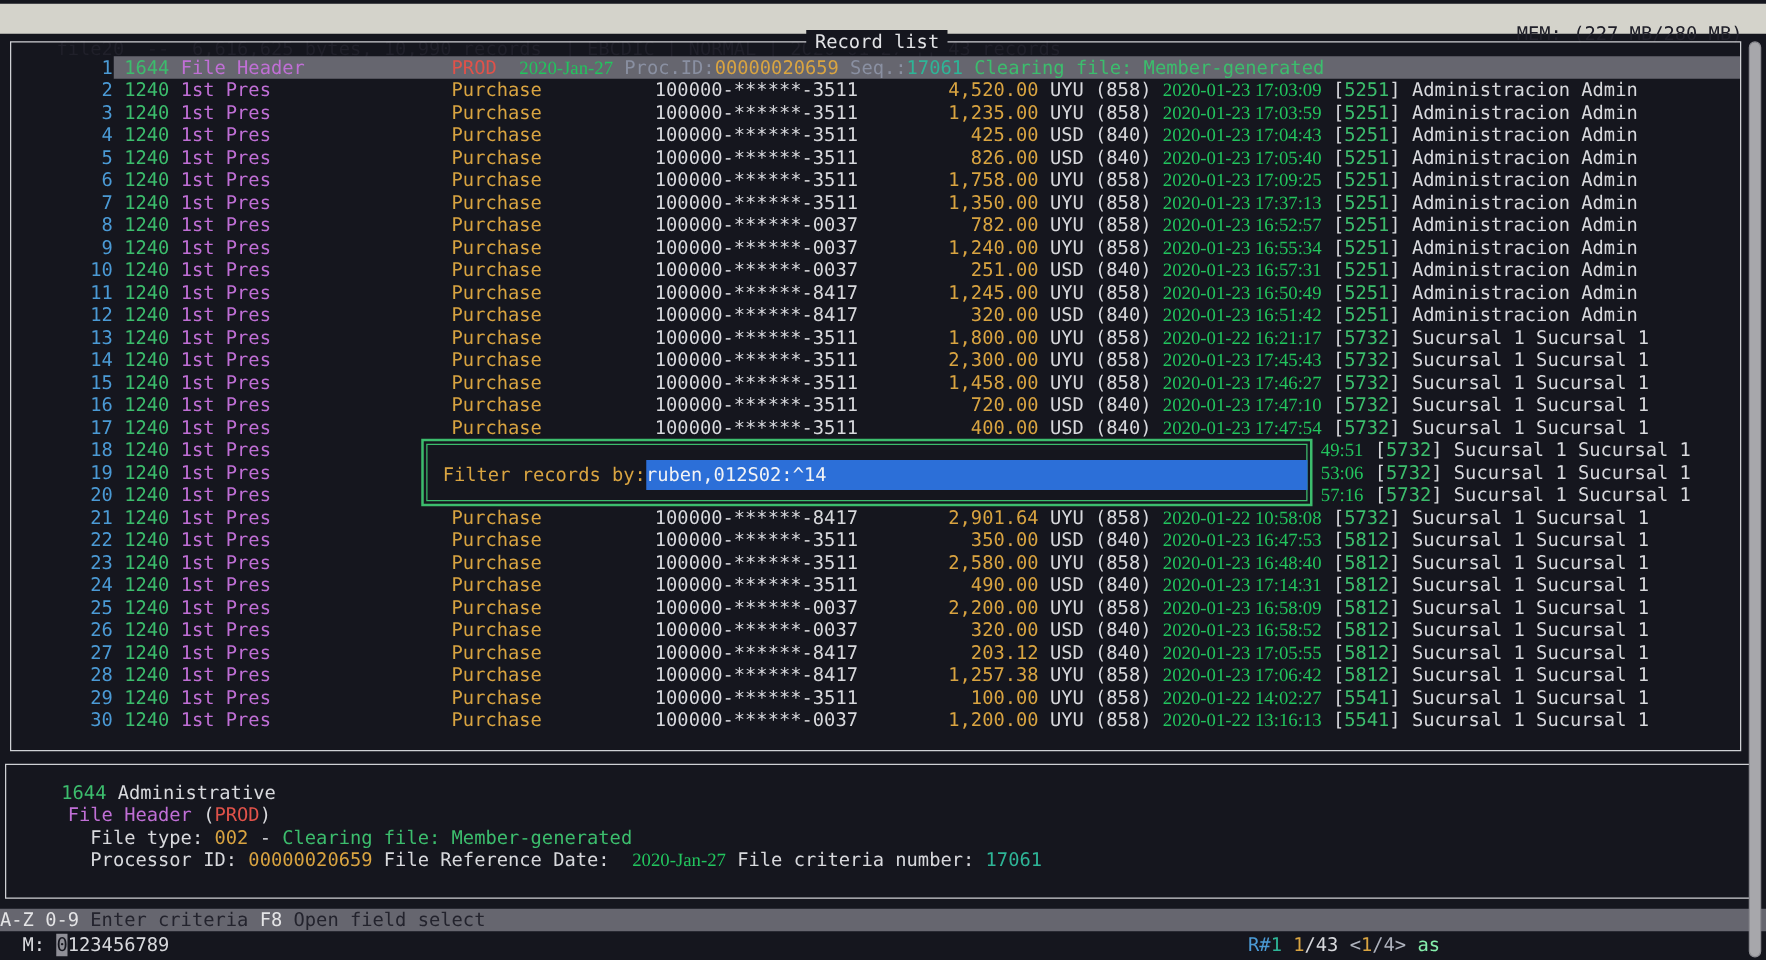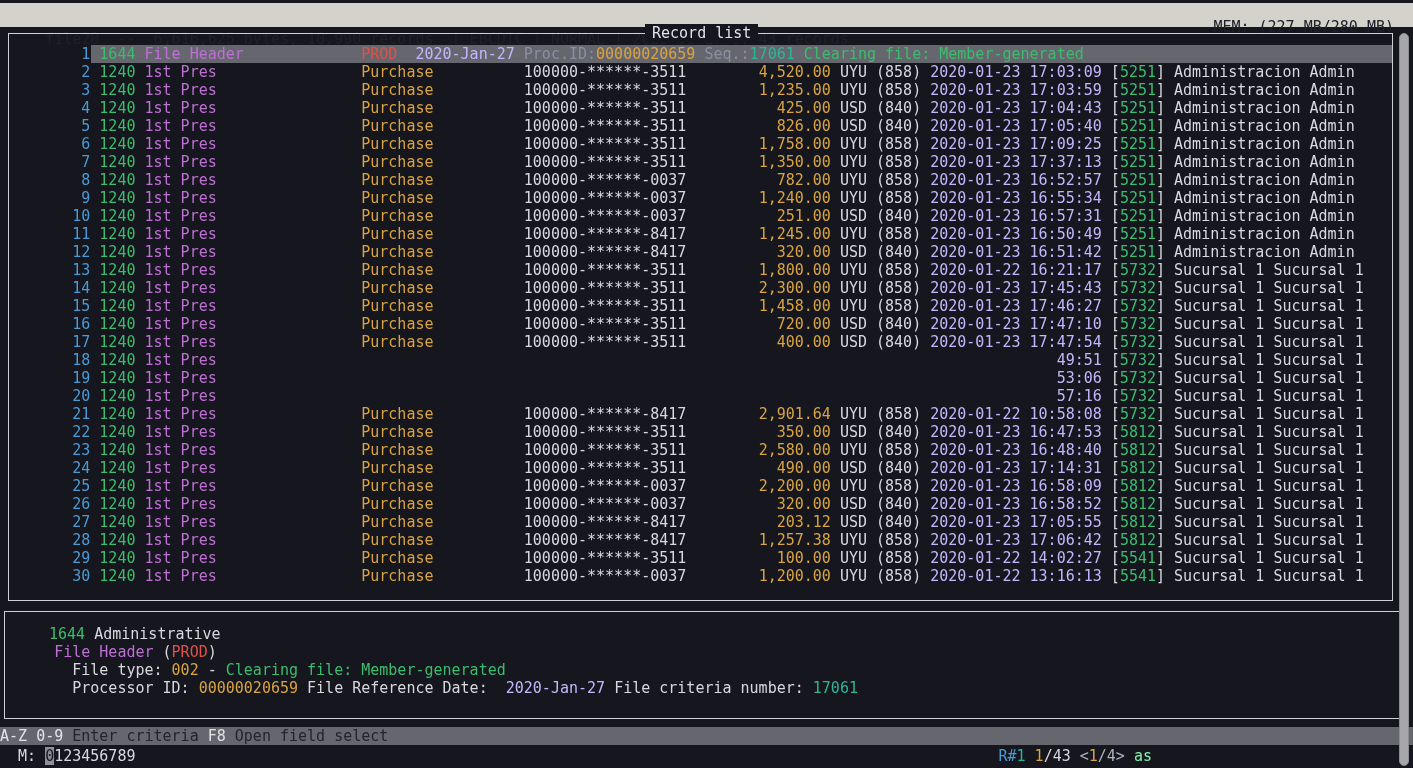--- a/index.html
+++ b/index.html
@@ -10,21 +10,21 @@
     font-size:15px;line-height:18px;
     -webkit-font-smoothing:antialiased;
   }
   .line{position:absolute;left:0;white-space:pre;color:#d8d9dd;}
   
   .c-num{color:#4b9ad5;}
   .c-green{color:#3cbd6d;}
   .c-mag{color:#c06fd6;}
   .c-yel{color:#d9a441;}
   .c-white{color:#d8d9dd;}
-  .c-cyan{color:#c4b5fd;}
+  .c-cyan{color:#22c55e;font-family:Liberation Serif, serif;}
   .c-red{color:#e0524a;}
   .c-teal{color:#2eb597;}
   .c-dim{color:#8a90a2;}
   .c-lt{color:#aeb2bd;}
   .c-faint{color:#86efac;}
 
   #topbar{
     position:absolute;top:3px;left:0;width:1413px;height:24px;
     background:#d4d3cb;color:#20202a;white-space:pre;
     line-height:24px;
@@ -124,20 +124,25 @@
       <div class="line row" style="top: 441px;">        <span class="c-num">23</span> <span class="c-green">1240</span> <span class="c-mag">1st Pres</span>                <span class="c-yel">Purchase</span>          <span class="c-white">100000-******-3511</span>        <span class="c-yel">2,580.00</span> <span class="c-white">UYU (858)</span> <span class="c-cyan">2020-01-23 16:48:40</span> <span class="c-white">[</span><span class="c-green">5812</span><span class="c-white">]</span> <span class="c-white">Sucursal 1 Sucursal 1</span></div>
       <div class="line row" style="top: 459px;">        <span class="c-num">24</span> <span class="c-green">1240</span> <span class="c-mag">1st Pres</span>                <span class="c-yel">Purchase</span>          <span class="c-white">100000-******-3511</span>          <span class="c-yel">490.00</span> <span class="c-white">USD (840)</span> <span class="c-cyan">2020-01-23 17:14:31</span> <span class="c-white">[</span><span class="c-green">5812</span><span class="c-white">]</span> <span class="c-white">Sucursal 1 Sucursal 1</span></div>
       <div class="line row" style="top: 477px;">        <span class="c-num">25</span> <span class="c-green">1240</span> <span class="c-mag">1st Pres</span>                <span class="c-yel">Purchase</span>          <span class="c-white">100000-******-0037</span>        <span class="c-yel">2,200.00</span> <span class="c-white">UYU (858)</span> <span class="c-cyan">2020-01-23 16:58:09</span> <span class="c-white">[</span><span class="c-green">5812</span><span class="c-white">]</span> <span class="c-white">Sucursal 1 Sucursal 1</span></div>
       <div class="line row" style="top: 495px;">        <span class="c-num">26</span> <span class="c-green">1240</span> <span class="c-mag">1st Pres</span>                <span class="c-yel">Purchase</span>          <span class="c-white">100000-******-0037</span>          <span class="c-yel">320.00</span> <span class="c-white">USD (840)</span> <span class="c-cyan">2020-01-23 16:58:52</span> <span class="c-white">[</span><span class="c-green">5812</span><span class="c-white">]</span> <span class="c-white">Sucursal 1 Sucursal 1</span></div>
       <div class="line row" style="top: 513px;">        <span class="c-num">27</span> <span class="c-green">1240</span> <span class="c-mag">1st Pres</span>                <span class="c-yel">Purchase</span>          <span class="c-white">100000-******-8417</span>          <span class="c-yel">203.12</span> <span class="c-white">USD (840)</span> <span class="c-cyan">2020-01-23 17:05:55</span> <span class="c-white">[</span><span class="c-green">5812</span><span class="c-white">]</span> <span class="c-white">Sucursal 1 Sucursal 1</span></div>
       <div class="line row" style="top: 531px;">        <span class="c-num">28</span> <span class="c-green">1240</span> <span class="c-mag">1st Pres</span>                <span class="c-yel">Purchase</span>          <span class="c-white">100000-******-8417</span>        <span class="c-yel">1,257.38</span> <span class="c-white">UYU (858)</span> <span class="c-cyan">2020-01-23 17:06:42</span> <span class="c-white">[</span><span class="c-green">5812</span><span class="c-white">]</span> <span class="c-white">Sucursal 1 Sucursal 1</span></div>
       <div class="line row" style="top: 549px;">        <span class="c-num">29</span> <span class="c-green">1240</span> <span class="c-mag">1st Pres</span>                <span class="c-yel">Purchase</span>          <span class="c-white">100000-******-3511</span>          <span class="c-yel">100.00</span> <span class="c-white">UYU (858)</span> <span class="c-cyan">2020-01-22 14:02:27</span> <span class="c-white">[</span><span class="c-green">5541</span><span class="c-white">]</span> <span class="c-white">Sucursal 1 Sucursal 1</span></div>
       <div class="line row" style="top: 567px;">        <span class="c-num">30</span> <span class="c-green">1240</span> <span class="c-mag">1st Pres</span>                <span class="c-yel">Purchase</span>          <span class="c-white">100000-******-0037</span>        <span class="c-yel">1,200.00</span> <span class="c-white">UYU (858)</span> <span class="c-cyan">2020-01-22 13:16:13</span> <span class="c-white">[</span><span class="c-green">5541</span><span class="c-white">]</span> <span class="c-white">Sucursal 1 Sucursal 1</span></div>
     </div>
 
+  <div id="dialog">
+    <div class="inner"></div>
+    <div class="dlg-label" style="left: 15.17px; top: 18px;">Filter records by:</div>
+    <div class="dlg-input" style="left: 177.71px; top: 15px;">ruben,012S02:^14</div>
+  </div>
 
   <div id="detailbox"></div>
   <div id="detail-lines">
       <div class="line" style="top: 625px; margin-left: 40px;"> <span class="c-green">1644</span> <span class="c-white">Administrative</span></div>
       <div class="line" style="top: 643px;">      <span class="c-mag">File Header</span> <span class="c-white">(</span><span class="c-red">PROD</span><span class="c-white">)</span></div>
       <div class="line" style="top: 661px;">        <span class="c-white">File type: </span><span class="c-yel">002</span><span class="c-white"> - </span><span class="c-green">Clearing file: Member-generated</span></div>
       <div class="line" style="top: 679px;">        <span class="c-white">Processor ID: </span><span class="c-yel">00000020659</span> <span class="c-white">File Reference Date:</span>  <span class="c-cyan">2020-Jan-27</span> <span class="c-white">File criteria number: </span><span class="c-teal">17061</span></div>
     </div>
 
   <div id="helpbar"><span class="key">A-Z</span> <span class="key">0-9</span> <span class="desc">Enter criteria</span> <span class="key">F8</span> <span class="desc">Open field select</span></div>

